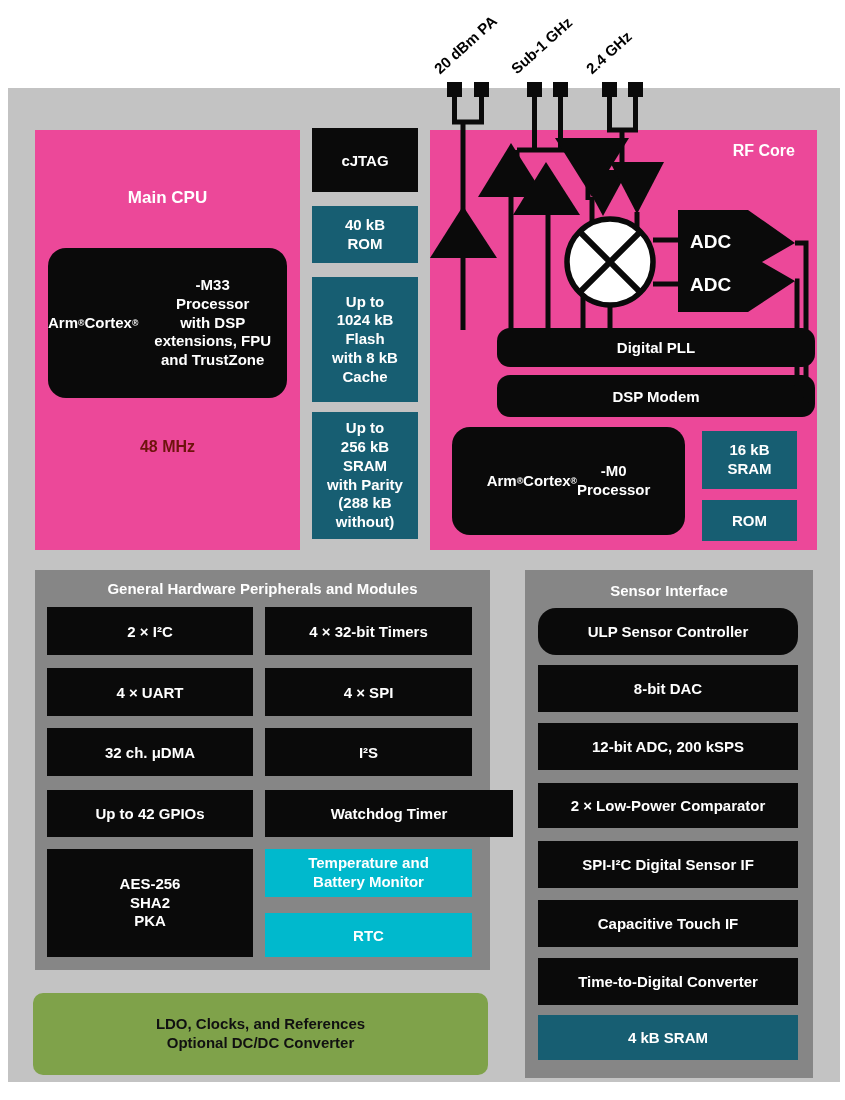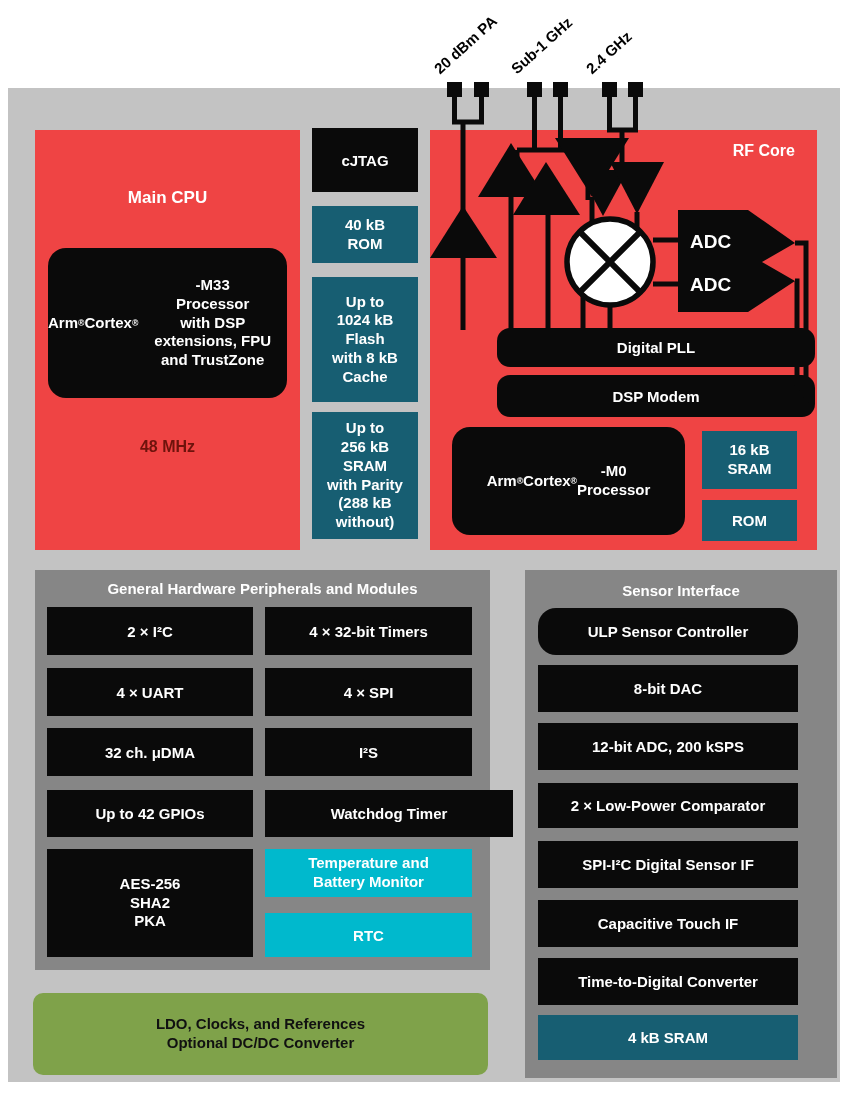--- a/index.html
+++ b/index.html
@@ -3,21 +3,21 @@
 <meta charset="utf-8">
 <style>
   html,body{margin:0;padding:0;background:#ffffff;}
   .stage{
     position:relative;width:845px;height:1100px;background:#ffffff;
     font-family:"Liberation Sans","DejaVu Sans",sans-serif;overflow:hidden;
   }
   .abs{position:absolute;}
   .outer-gray{left:8px;top:88px;width:832px;height:994px;background:#C3C3C3;z-index:1;}
   .panel{background:#868686;z-index:2;}
-  .redblock{background:#ef4444;z-index:2;}
+  .redblock{background:#ec4899;z-index:2;}
   .blackbox{background:#0A0A0A;color:#fff;display:flex;align-items:center;justify-content:center;
     text-align:center;font-weight:bold;font-size:15px;z-index:2;}
   .tealbox{background:#175E72;color:#fff;display:flex;align-items:center;justify-content:center;
     text-align:center;font-weight:bold;font-size:15px;z-index:2;}
   .cyanbox{background:#00B9CD;color:#fff;display:flex;align-items:center;justify-content:center;
     text-align:center;font-weight:bold;font-size:15px;z-index:2;}
   .greenbox{background:#7FA24A;color:#111;display:flex;align-items:center;justify-content:center;
     text-align:center;font-weight:bold;font-size:15px;border-radius:10px;z-index:2;}
   .prewrap{white-space:pre-line;line-height:1.25;}
   .rounded-lg{border-radius:18px;}
@@ -129,21 +129,21 @@
 SHA2
 PKA</div>
     <div class="abs cyanbox prewrap" style="left:230px;top:279px;width:207px;height:48px;">Temperature and
 Battery Monitor</div>
     <div class="abs cyanbox" style="left:230px;top:343px;width:207px;height:44px;">RTC</div>
   </div>
 
   <div class="abs greenbox prewrap" style="left:33px;top:993px;width:455px;height:82px;">LDO, Clocks, and References
 Optional DC/DC Converter</div>
 
-  <div class="abs panel" style="left:525px;top:570px;width:312px;height:508px;">
+  <div class="abs panel" style="left:525px;top:570px;width:288px;height:508px;">
     <div class="panel-title" style="top:12px;">Sensor Interface</div>
     <div class="abs blackbox rounded-lg" style="left:13px;top:38px;width:260px;height:47px;">ULP Sensor Controller</div>
     <div class="abs blackbox" style="left:13px;top:95px;width:260px;height:47px;">8-bit DAC</div>
     <div class="abs blackbox" style="left:13px;top:153px;width:260px;height:47px;">12-bit ADC, 200 kSPS</div>
     <div class="abs blackbox" style="left:13px;top:213px;width:260px;height:45px;">2 × Low-Power Comparator</div>
     <div class="abs blackbox" style="left:13px;top:271px;width:260px;height:47px;">SPI-I²C Digital Sensor IF</div>
     <div class="abs blackbox" style="left:13px;top:388px;width:260px;height:47px;">Time-to-Digital Converter</div>
     <div class="abs blackbox" style="left:13px;top:330px;width:260px;height:47px;">Capacitive Touch IF</div>
     <div class="abs tealbox" style="left:13px;top:445px;width:260px;height:45px;">4 kB SRAM</div>
   </div>

